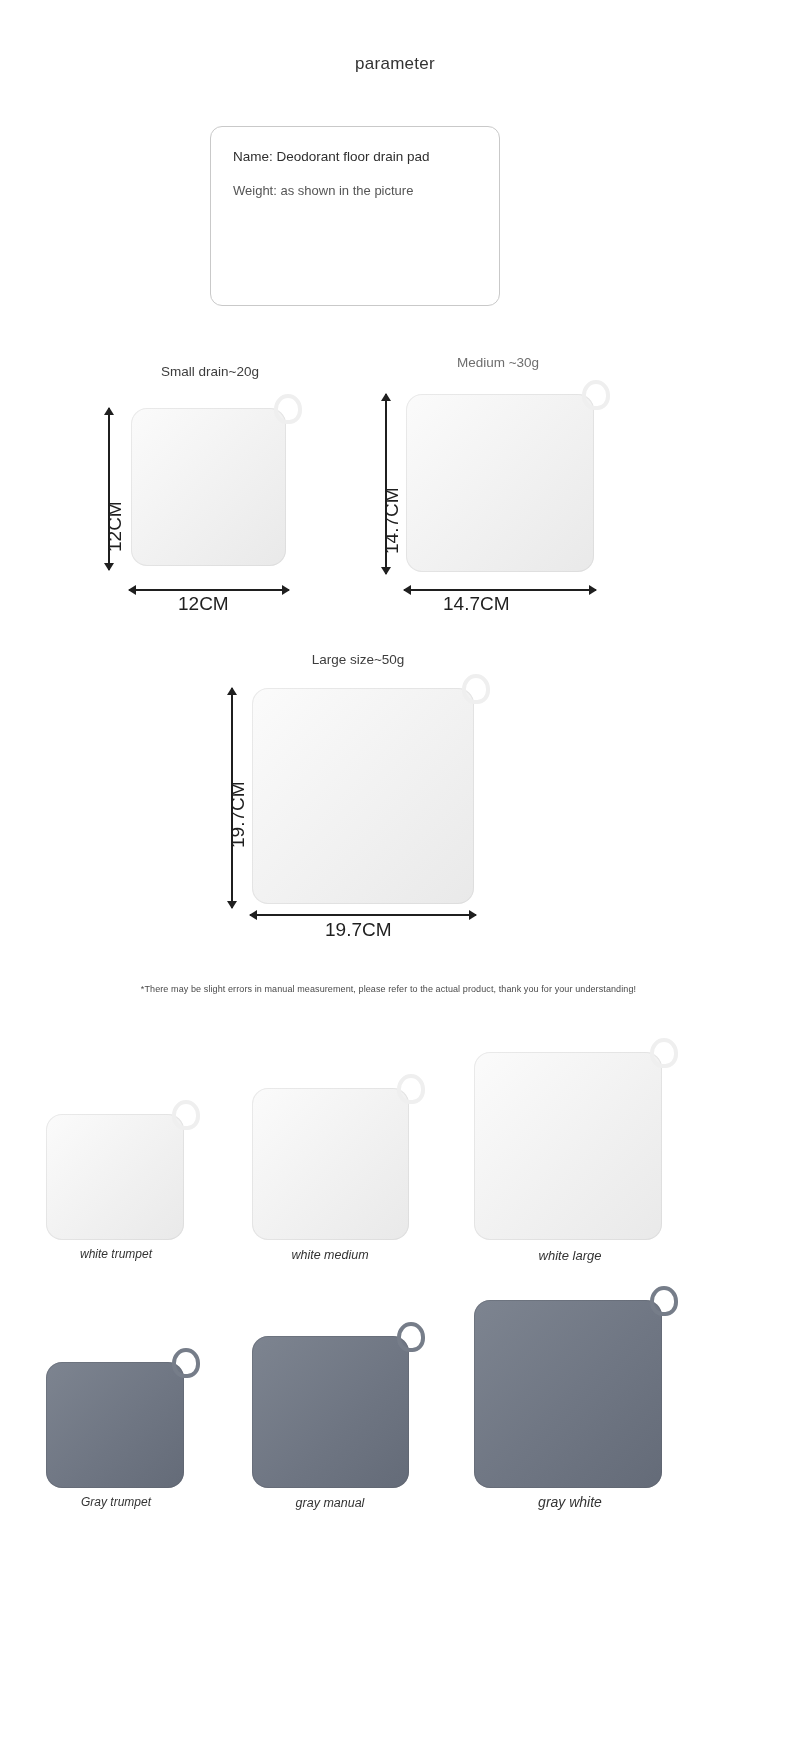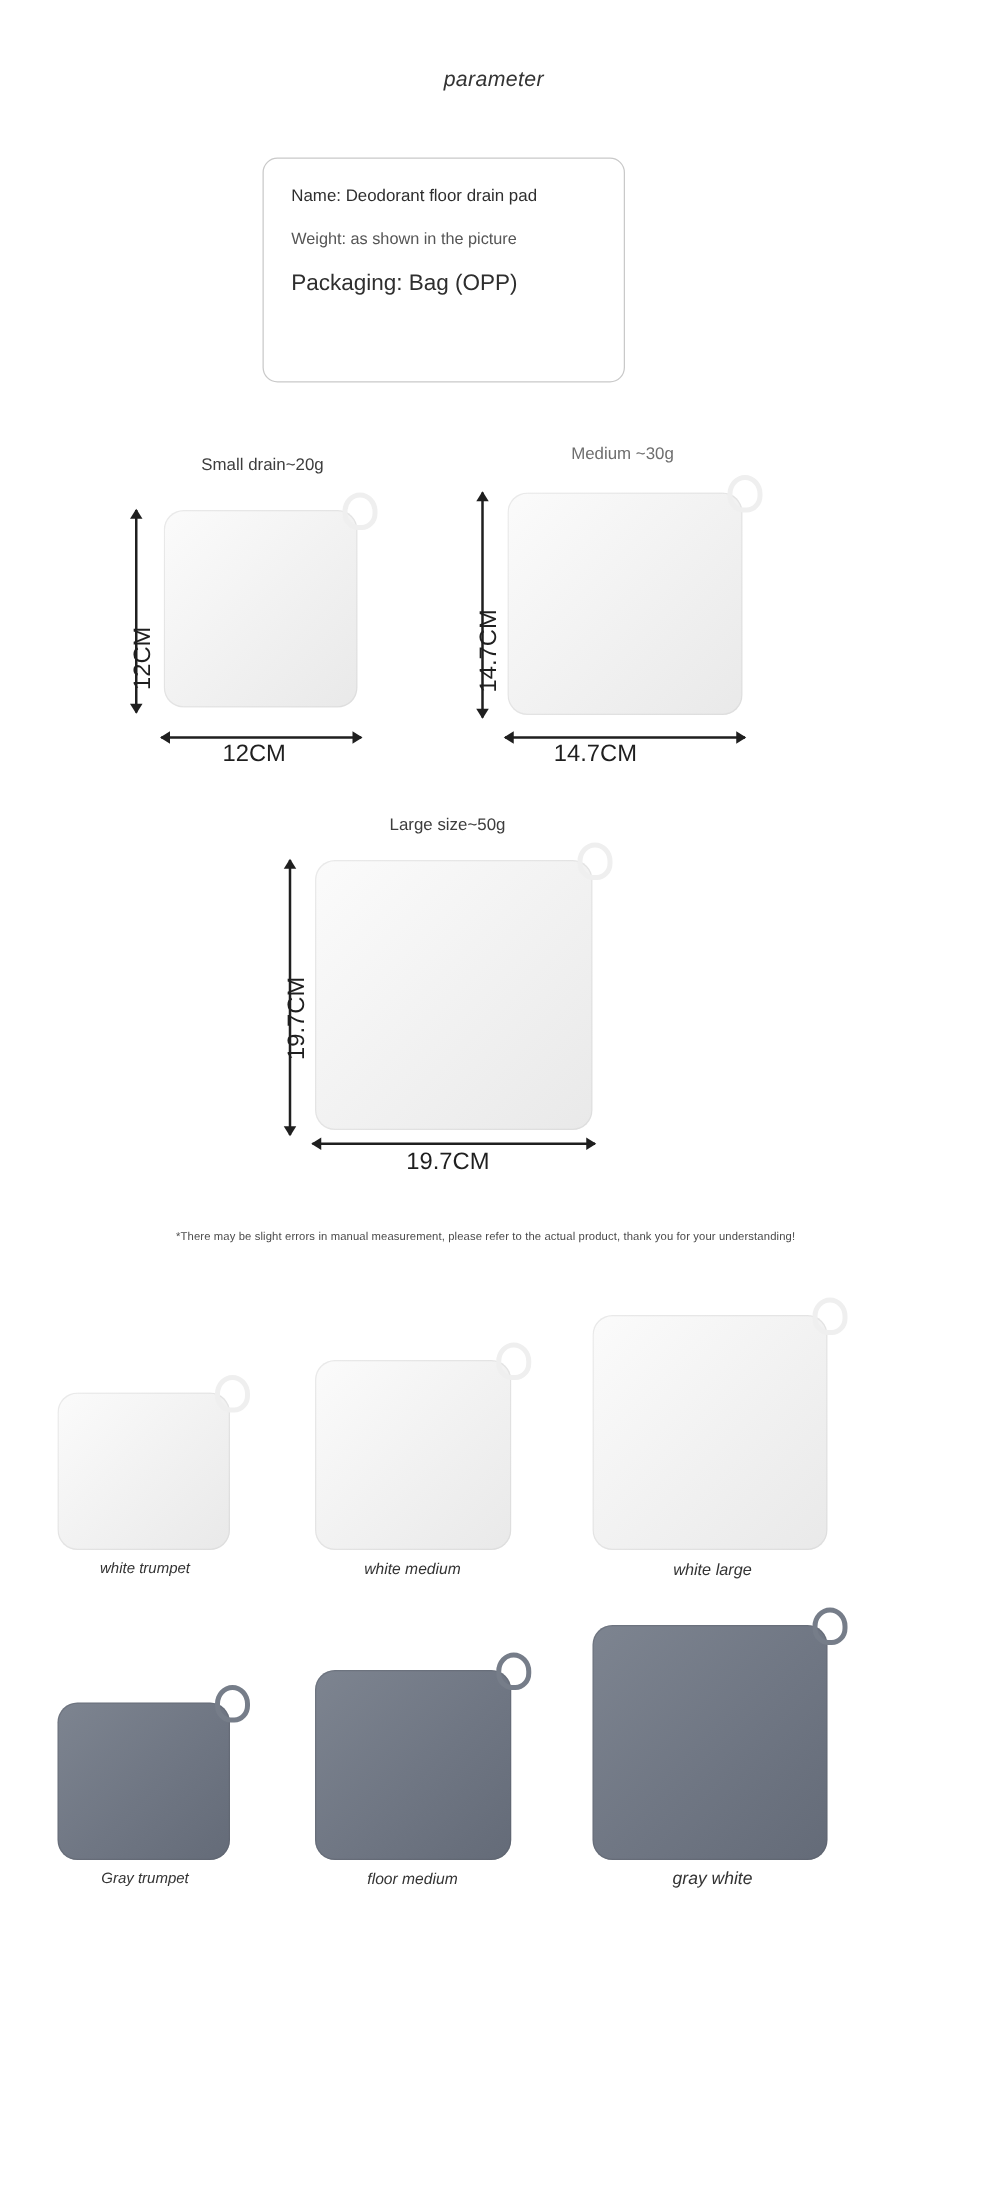--- a/index.html
+++ b/index.html
@@ -20,21 +20,20 @@
   
   .page-title {
     position: absolute;
     top: 54px;
     left: 0;
     width: 790px;
     text-align: center;
     font-size: 17px;
     color: #333;
     letter-spacing: 0.3px;
-    font-style: italic;
   }
 
   
   .param-card {
     position: absolute;
     top: 126px;
     left: 210px;
     width: 290px;
     height: 180px;
     border: 1px solid #c9c9c9;
@@ -153,21 +152,20 @@
   }
 </style>
 </head>
 <body>
 
 <div class="page-title">parameter</div>
 
 <div class="param-card">
   <div class="param-line l1">Name: Deodorant floor drain pad</div>
   <div class="param-line l2">Weight: as shown in the picture</div>
-  <div class="param-line l4">Packaging: Bag (OPP)</div>
 </div>
 
 <div class="size-label" style="left:122px; top:364px; width:176px;">Small drain~20g</div>
 <div class="pad" style="left:131px; top:408px; width:155px; height:158px;">
   <div class="loop"></div>
 </div>
 <div class="meas-v" style="left:108px; top:408px; height:162px;"></div>
 <div class="dim-text vert" style="left:104px; top:552px;">12CM</div>
 <div class="meas-h" style="left:129px; top:589px; width:160px;"></div>
 <div class="dim-text" style="left:178px; top:593px;">12CM</div>
@@ -208,18 +206,18 @@
 <div class="swatch-label" style="left:490px; top:1248px; width:160px; font-size:13px;">white large</div>
 
 <div class="pad gray" style="left:46px; top:1362px; width:138px; height:126px;">
   <div class="loop"></div>
 </div>
 <div class="swatch-label" style="left:36px; top:1495px; width:160px; font-size:12px;">Gray trumpet</div>
 
 <div class="pad gray" style="left:252px; top:1336px; width:157px; height:152px;">
   <div class="loop"></div>
 </div>
-<div class="swatch-label" style="left:250px; top:1496px; width:160px; font-size:12.5px;">floor medium</div>
+<div class="swatch-label" style="left:250px; top:1496px; width:160px; font-size:12.5px;">gray manual</div>
 
 <div class="pad gray" style="left:474px; top:1300px; width:188px; height:188px;">
   <div class="loop"></div>
 </div>
 <div class="swatch-label" style="left:490px; top:1494px; width:160px; font-size:14px;">gray white</div>
 
 </body></html>

